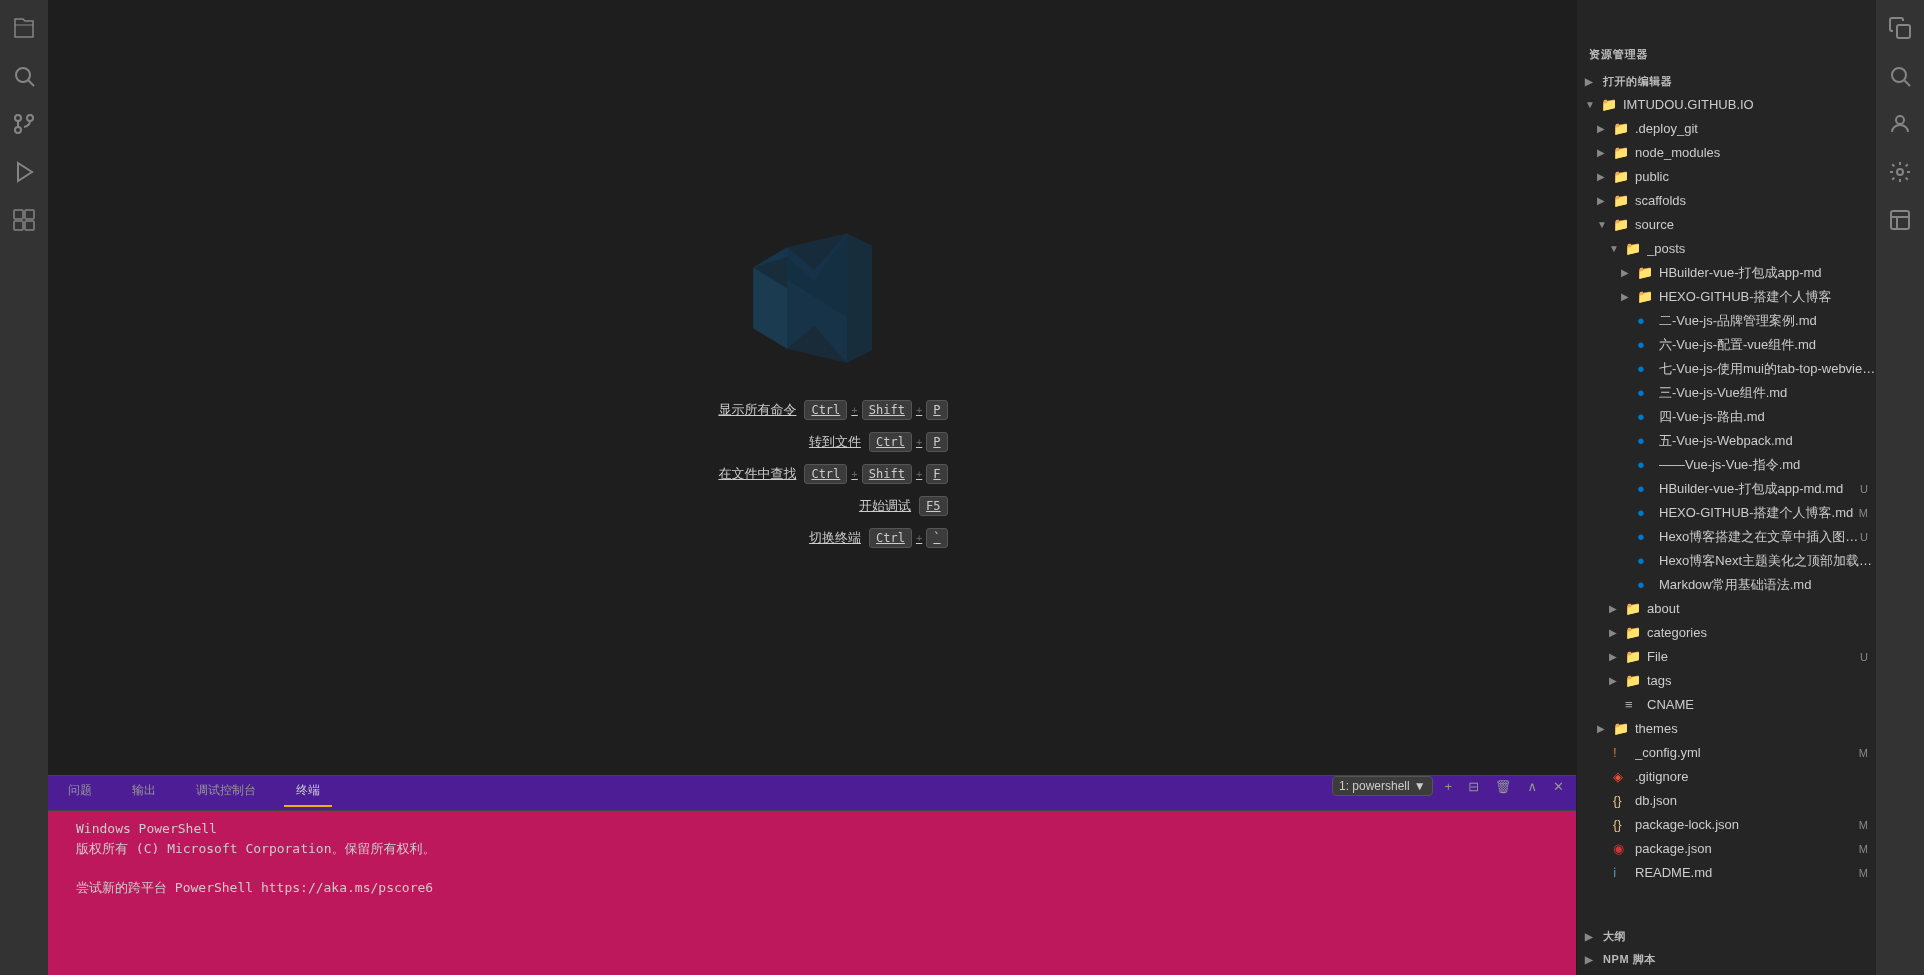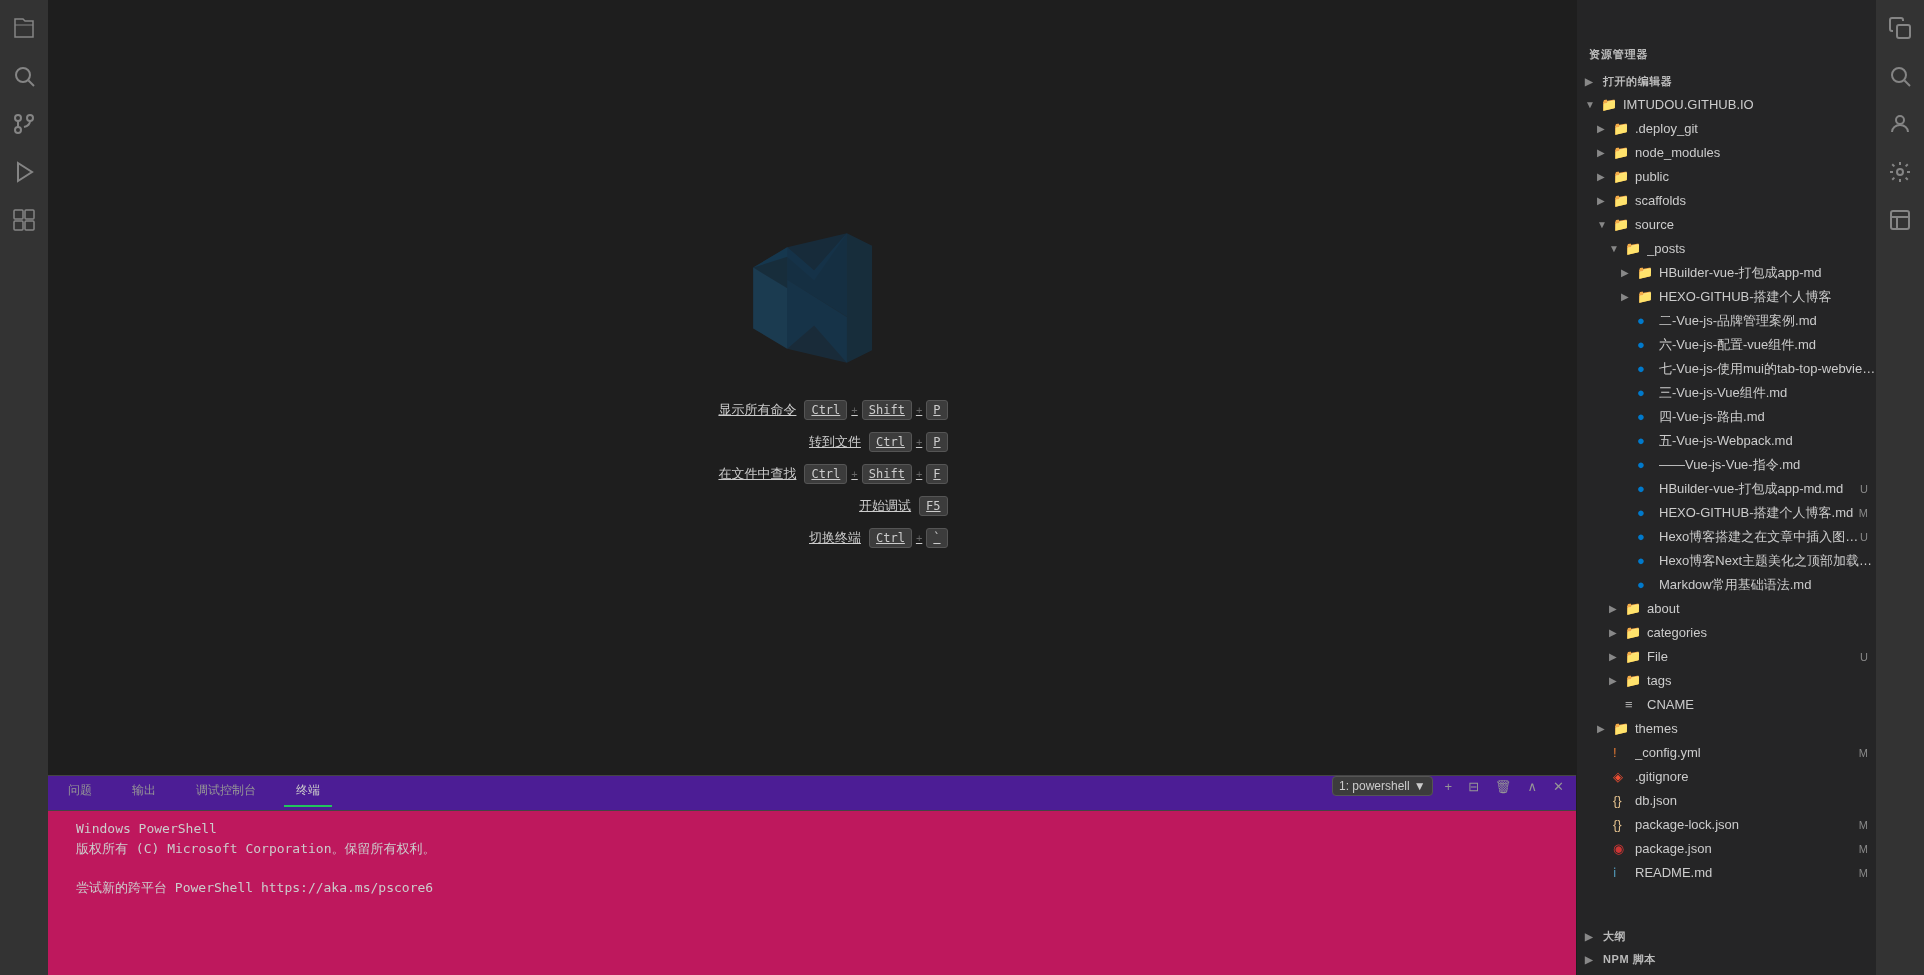--- a/index.html
+++ b/index.html
@@ -136,21 +136,21 @@
     .terminal-tab {
       padding: 6px 12px;
       color: #969696;
       cursor: pointer;
       font-size: 12px;
       border-bottom: 2px solid transparent;
     }
 
     .terminal-tab.active {
       color: #cccccc;
-      border-bottom: 2px solid #22c55e;
+      border-bottom: 2px solid #eab308;
     }
 
     .terminal-controls {
       margin-left: auto;
       display: flex;
       align-items: center;
       gap: 8px;
     }
 
     .terminal-control-btn {

